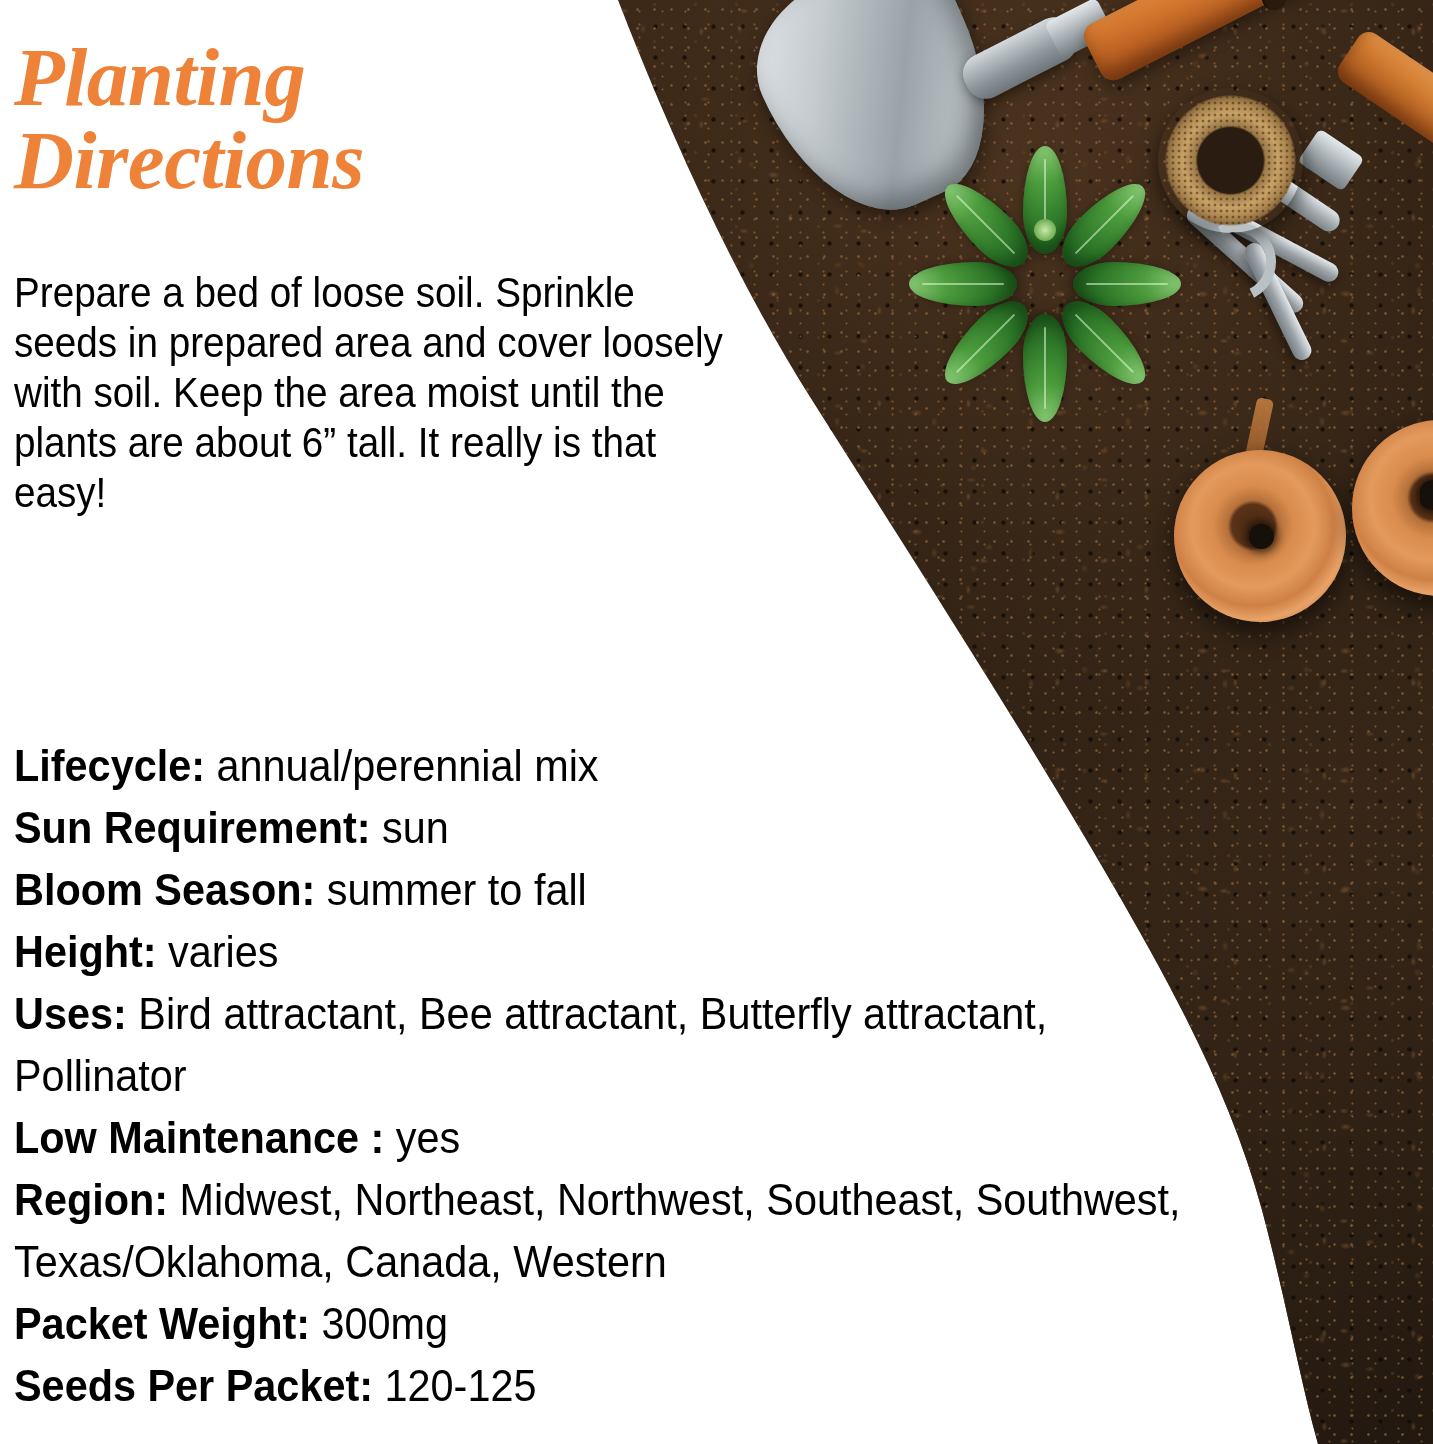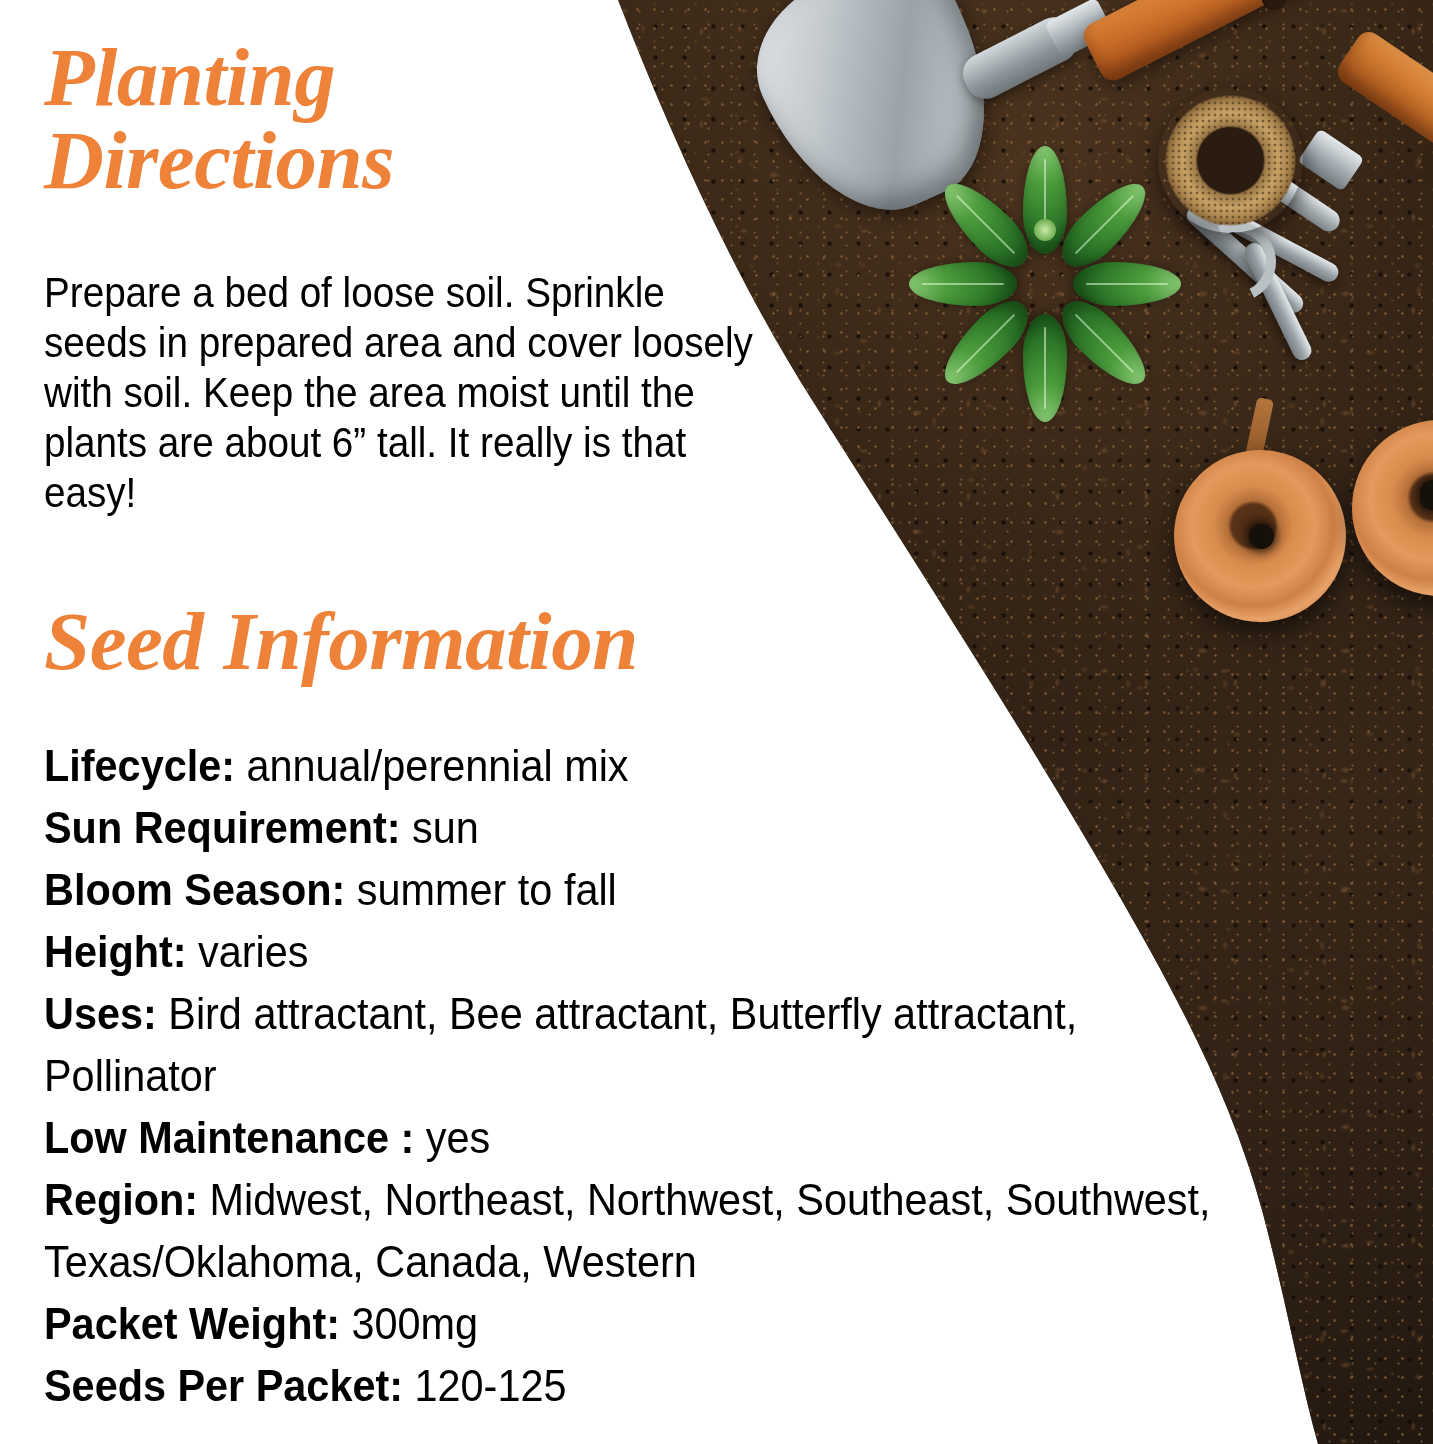--- a/index.html
+++ b/index.html
@@ -268,21 +268,20 @@
     border-radius: 50%;
     background: radial-gradient(circle, #cbe9a8, #6fae52 70%, #3f7e34);
   }
 
   
   #text-panel {
     position: absolute;
     left: 0; top: 0;
     width: 1200px; height: 1444px;
     z-index: 3;
-    margin-left: 30px;
   }
   .heading {
     position: absolute;
     font-family: "Liberation Serif", "DejaVu Serif", serif;
     font-weight: bold;
     font-style: italic;
     color: #ee8239;
     letter-spacing: -0.5px;
     white-space: pre-line;
     line-height: 1.0;
@@ -386,21 +385,20 @@
     </div>
   </div>
 
   <div id="text-panel">
 
     <div class="heading" id="heading-planting">Planting
 Directions</div>
 
     <div class="body-text" id="directions-text">Prepare a bed of loose soil. Sprinkle seeds in prepared area and cover loosely with soil. Keep the area moist until the plants are about 6” tall. It really is that easy!</div>
 
-    <div class="heading" id="heading-seed">Seed Information</div>
 
     <div id="seed-info-list">
         <div class="info-row"><span class="info-label">Lifecycle:</span><span class="info-value"> annual/perennial mix</span></div>
         <div class="info-row"><span class="info-label">Sun Requirement:</span><span class="info-value"> sun</span></div>
         <div class="info-row"><span class="info-label">Bloom Season:</span><span class="info-value"> summer to fall</span></div>
         <div class="info-row"><span class="info-label">Height:</span><span class="info-value"> varies</span></div>
         <div class="info-row"><span class="info-label">Uses:</span><span class="info-value"> Bird attractant, Bee attractant, Butterfly attractant, Pollinator</span></div>
         <div class="info-row"><span class="info-label">Low Maintenance :</span><span class="info-value"> yes</span></div>
         <div class="info-row"><span class="info-label">Region:</span><span class="info-value"> Midwest, Northeast, Northwest, Southeast, Southwest, Texas/Oklahoma, Canada, Western</span></div>
         <div class="info-row"><span class="info-label">Packet Weight:</span><span class="info-value"> 300mg</span></div>

